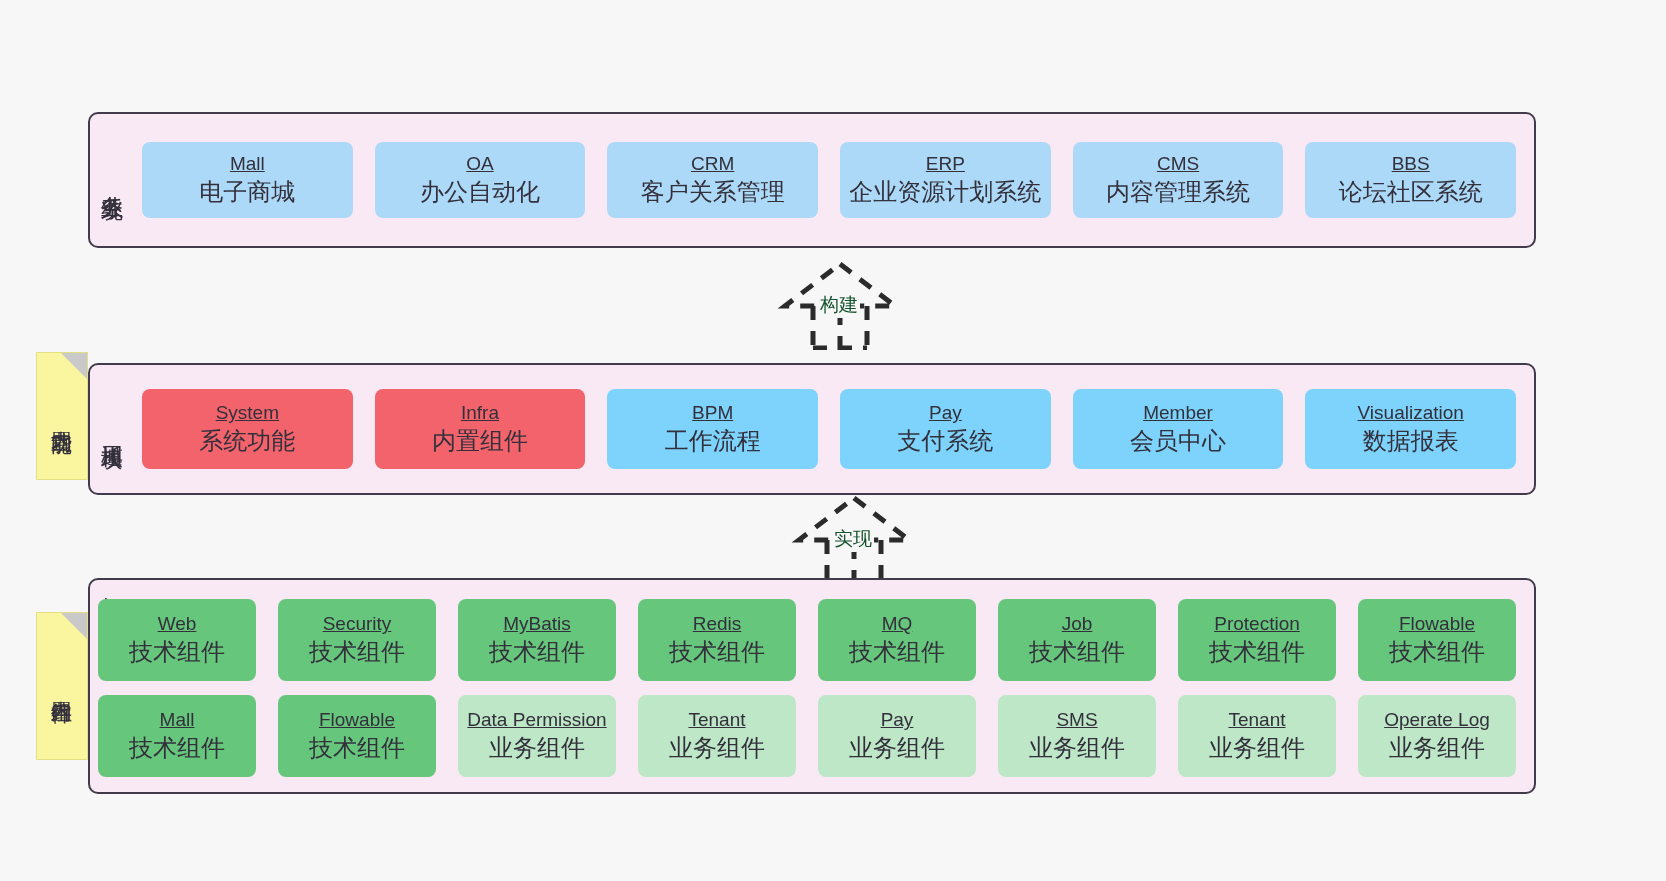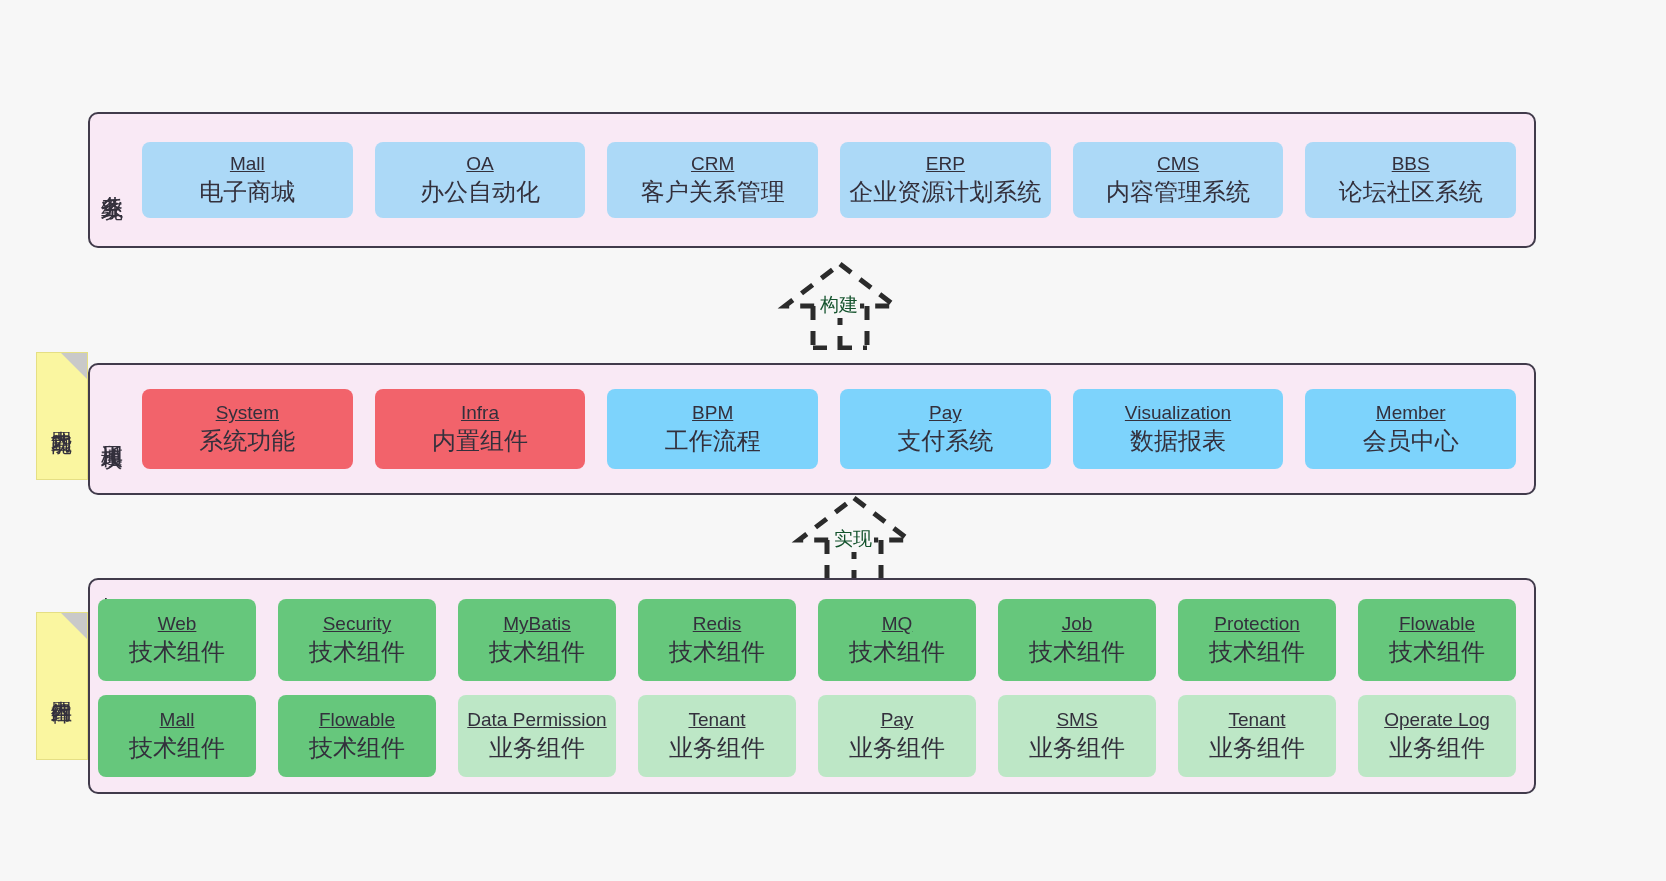--- a/index.html
+++ b/index.html
@@ -189,26 +189,26 @@
         </div>
         <div class="card c-pink">
           <span class="ttl">BPM</span>
           <span class="sub">工作流程</span>
         </div>
         <div class="card c-pink">
           <span class="ttl">Pay</span>
           <span class="sub">支付系统</span>
         </div>
         <div class="card c-pink">
+          <span class="ttl">Member</span>
+          <span class="sub">会员中心</span>
+        </div>
+        <div class="card c-pink">
           <span class="ttl">Visualization</span>
           <span class="sub">数据报表</span>
-        </div>
-        <div class="card c-pink">
-          <span class="ttl">Member</span>
-          <span class="sub">会员中心</span>
         </div>
       </div>
     </div>
   </div>
 
   <div class="note" style="left:36px; top:352px; width:52px; height:128px;">
     <span class="fold"></span>
     <span>内置功能</span>
   </div>
 

